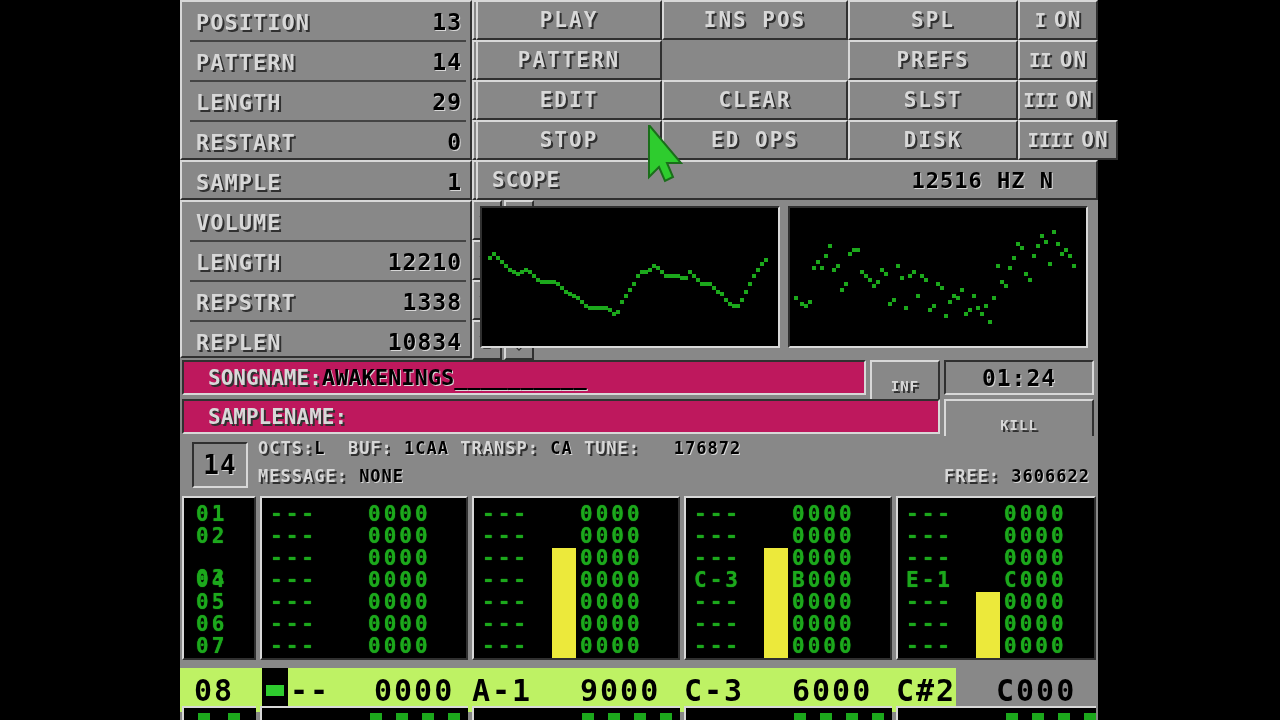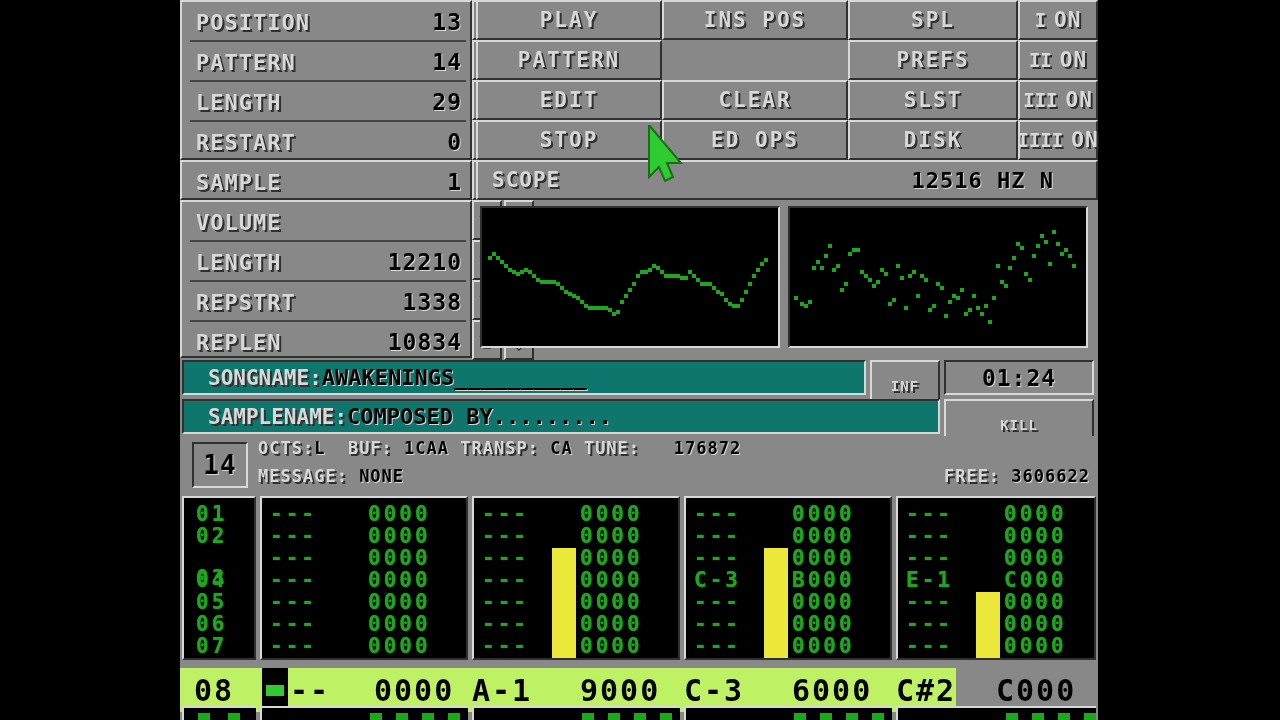--- a/index.html
+++ b/index.html
@@ -137,21 +137,21 @@
   
   #songrow { position:absolute; left:0; top:358px; width:918px; height:39px; }
   #samprow { position:absolute; left:0; top:397px; width:918px; height:39px; }
   .namefield {
     position:absolute; top:2px; height:35px;
     display:flex; align-items:center;
     border-top: 2px solid #303030;
     border-left: 2px solid #303030;
     border-right: 2px solid #d8d8d8;
     border-bottom: 2px solid #d8d8d8;
-    background:#0f766e;
+    background:#be185d;
   }
   .namefield .nlabel { font-size: 21px; padding-left: 24px; letter-spacing:0px;}
   .namefield .nval { font-size: 22px; letter-spacing:0px;}
   .smallbtn {
     position:absolute; top:2px; height:51px;
     display:flex; align-items:center; justify-content:center;
     border-top: 2px solid #d8d8d8;
     border-left: 2px solid #d8d8d8;
     border-right: 2px solid #303030;
     border-bottom: 2px solid #303030;
@@ -392,21 +392,21 @@
         <span>ON</span>
       </div>
       <div class="chbtn" style="left: 542px; top: 40px; width: 80px; height: 40px;">
         <span class="rn">II</span>
         <span>ON</span>
       </div>
       <div class="chbtn" style="left: 542px; top: 80px; width: 80px; height: 40px;">
         <span class="rn">III</span>
         <span>ON</span>
       </div>
-      <div class="chbtn" style="left: 542px; top: 120px; width: 80px; height: 40px;">
+      <div class="chbtn" style="left: 542px; top: 120px; width: 100px; height: 40px;">
         <span class="rn">IIII</span>
         <span>ON</span>
       </div>
     </div>
 
   <div id="scopebar">
     <span class="slabel lbl">SCOPE</span>
     <span class="shz val">12516  HZ  N</span>
   </div>
 
@@ -572,21 +572,20 @@
     </div>
     <div class="smallbtn" style="left:690px; width:70px;">INF</div>
     <div class="timefield" style="left:764px; width:150px;">
       <span class="val">01:24</span>
     </div>
   </div>
 
   <div id="samprow">
     <div class="namefield" style="left:2px; width:758px;">
       <span class="nlabel lbl">SAMPLENAME:</span>
-      <span class="nval val">COMPOSED BY.........</span>
     </div>
     <div class="smallbtn" style="left:764px; width:150px;">KILL</div>
   </div>
 
   <div id="infoblk">
     <div id="patnum">
       <span class="val">14</span>
     </div>
     <div class="inforow" id="inforow1" style="top:2px;"><span class="lbl">OCTS:</span><span class="val">L</span><span class="lbl">  BUF: </span><span class="val">1CAA </span><span class="lbl">TRANSP: </span><span class="val">CA </span><span class="lbl">TUNE:   </span><span class="val">176872</span></div>
     <div class="inforow" id="inforow2" style="top:30px;"><span class="lbl">MESSAGE: </span><span class="val">NONE</span></div>

